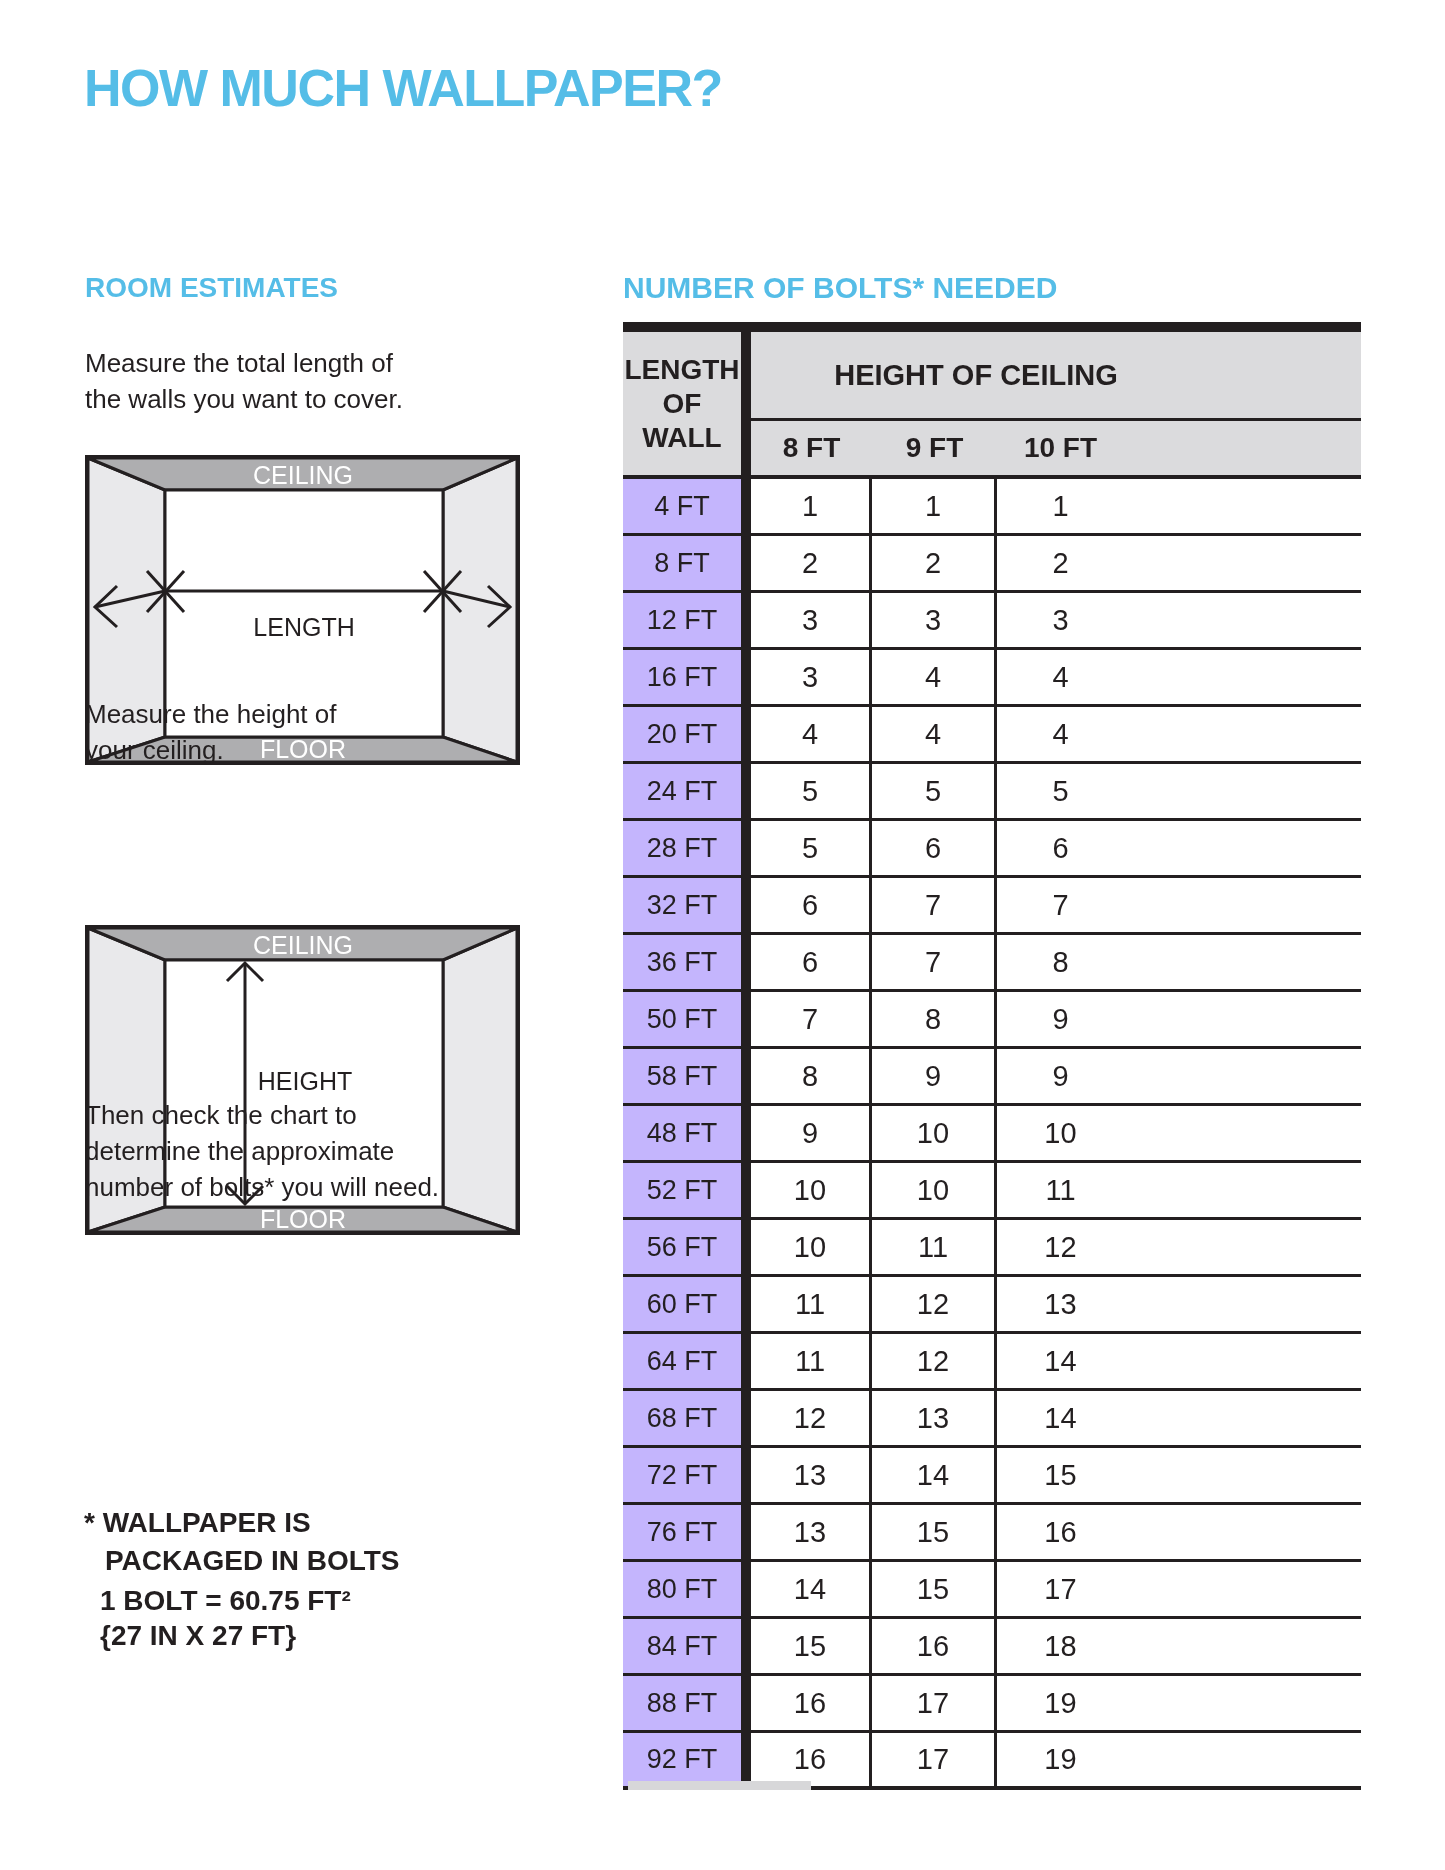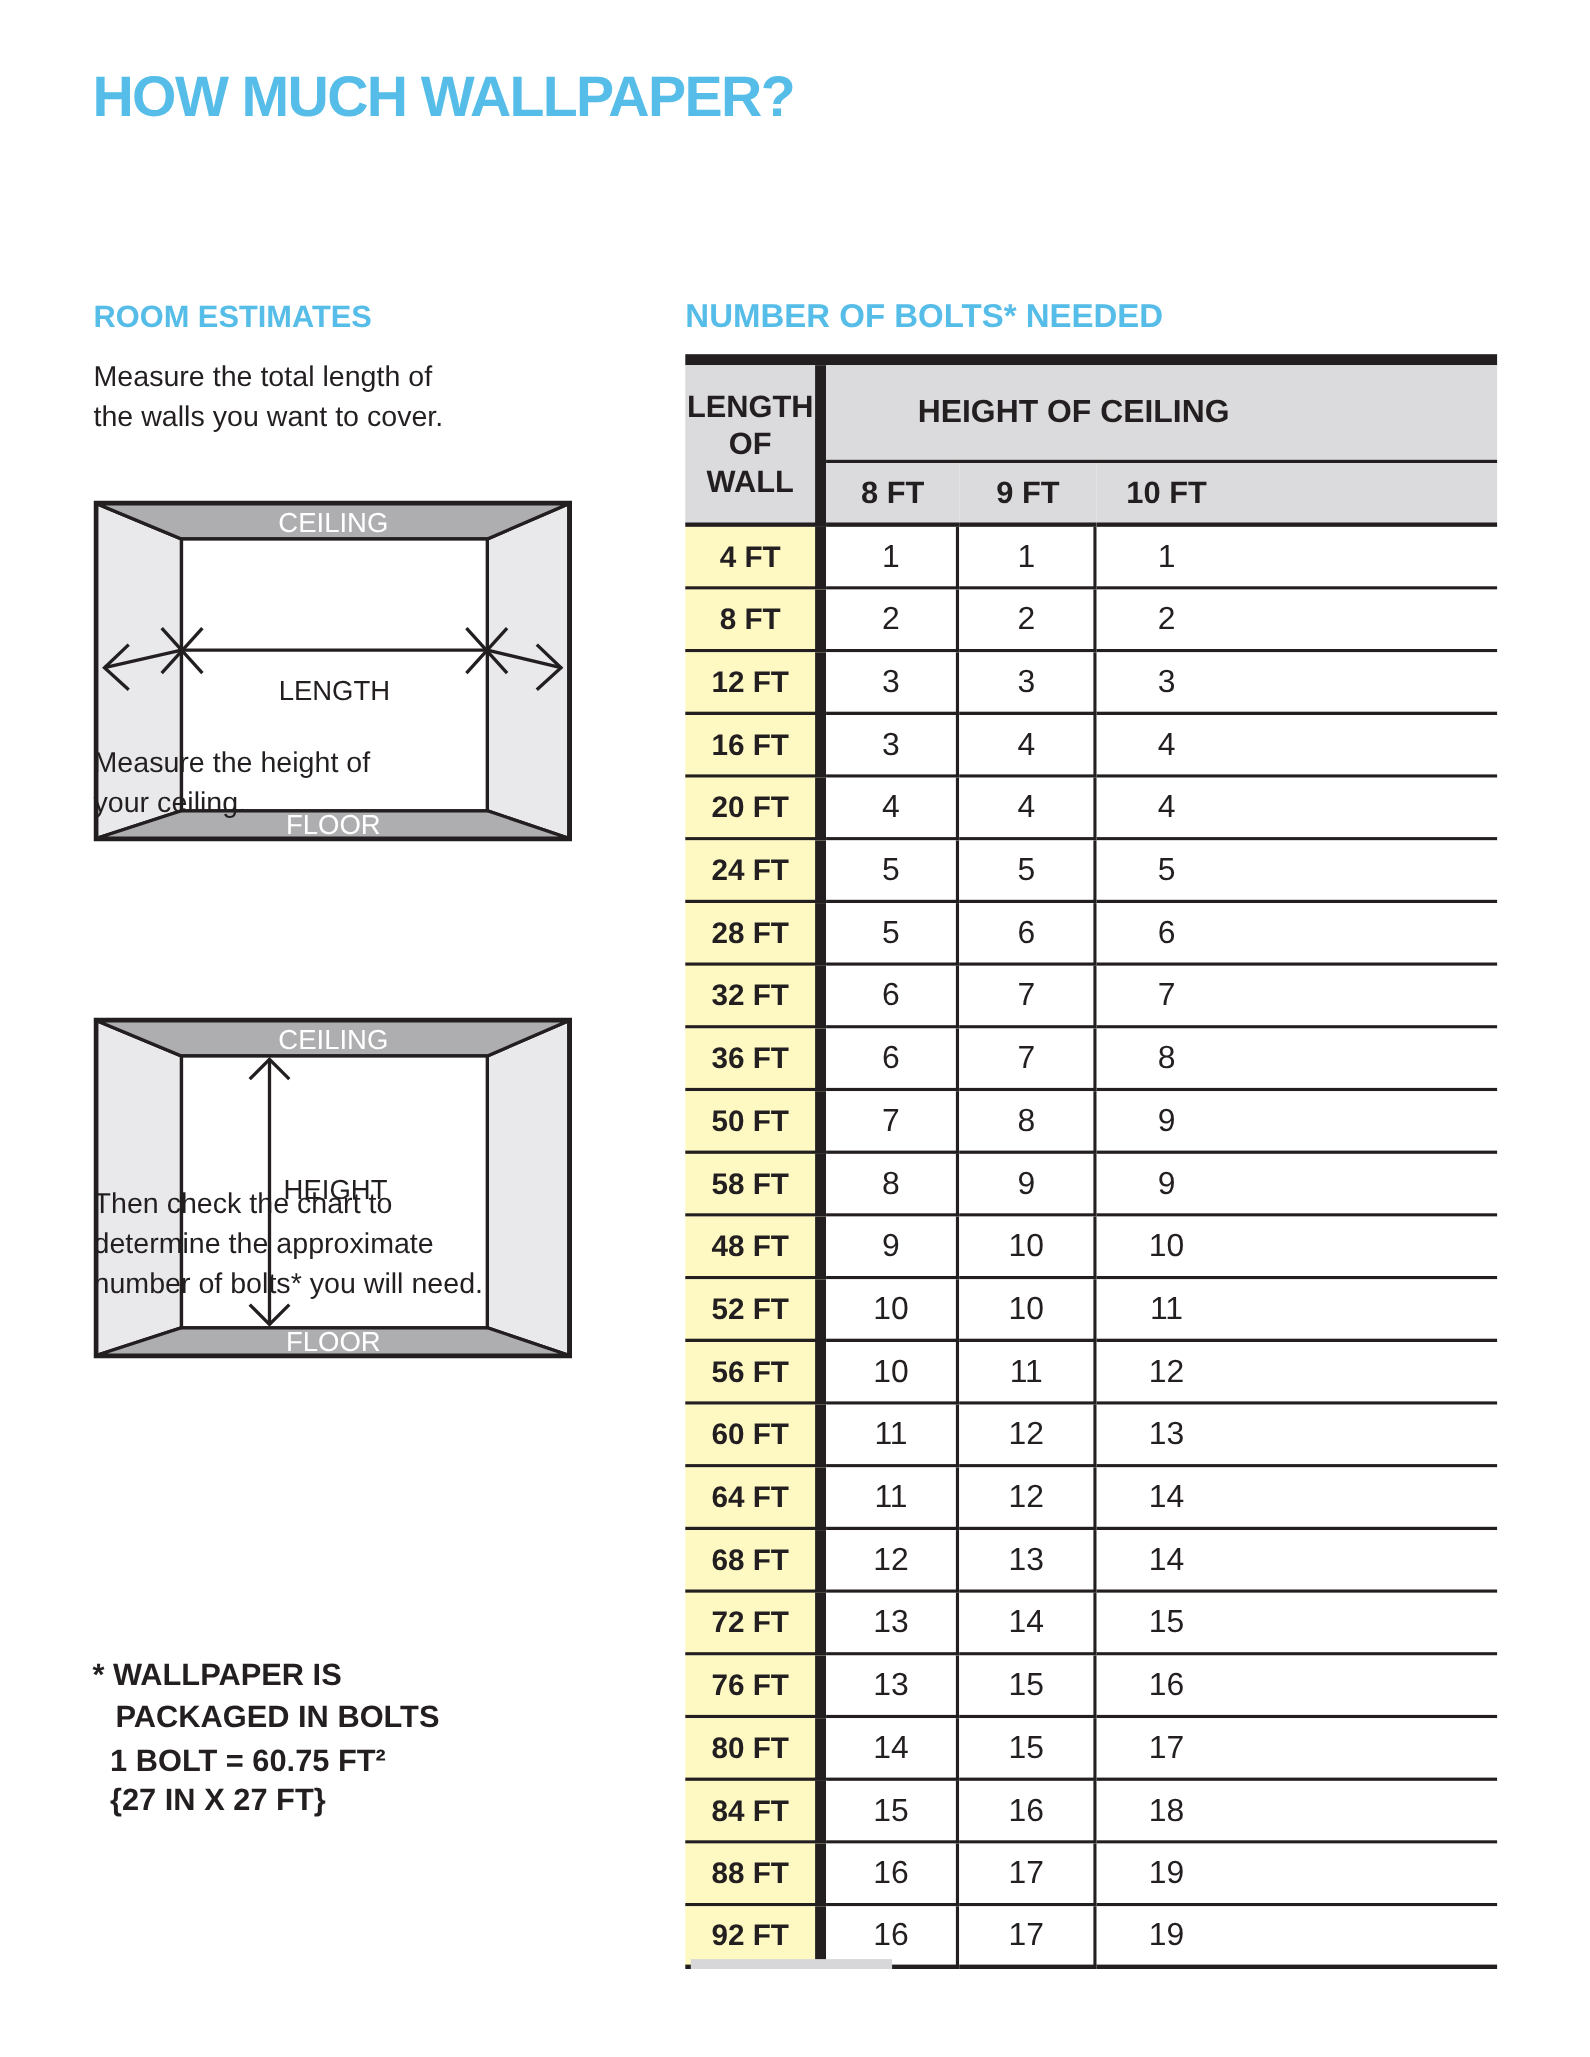--- a/index.html
+++ b/index.html
@@ -8,21 +8,21 @@
     font-family:"Liberation Sans",sans-serif;color:#231F20;
   }
   .abs{position:absolute;}
   .page-title{
     left:84px;top:58px;font-size:52px;font-weight:bold;color:#55BDE7;letter-spacing:-1.5px;white-space:nowrap;
   }
   .section-heading{
     left:85px;top:272px;font-size:28px;font-weight:bold;color:#55BDE7;white-space:nowrap;
   }
   .para{
-    left:85px;font-size:26px;line-height:36px;color:#231F20;white-space:pre-line;
+    left:85px;font-size:26px;line-height:36px;color:#231F20;white-space:pre-line;margin-top:21px;
   }
   .para1{top:324px;}
   .para2{top:675px;}
   .para3{top:1076px;}
   .footnote{
     left:84px;top:1480px;font-size:28px;font-weight:bold;line-height:38px;margin-top:24px;
   }
   .footnote-line2{padding-left:21px;}
   .bolt-info{
     left:100px;top:1583px;font-size:28px;font-weight:bold;line-height:35px;
@@ -50,22 +50,22 @@
     background:#DBDBDD;border-bottom:3px solid #231F20;height:89px;
   }
   .group-inner{
     display:block;width:450px;text-align:center;font-size:29px;font-weight:bold;color:#231F20;
   }
   th.sub-th{
     background:#DBDBDD;border-bottom:4px solid #231F20;height:58px;
     font-size:28px;font-weight:bold;color:#231F20;
   }
   td.cell-label{
-    background:#fef9c3;border-right:10px solid #231F20;border-bottom:3px solid #231F20;
-    font-size:27px;font-weight:bold;height:57px;
+    background:#c4b5fd;border-right:10px solid #231F20;border-bottom:3px solid #231F20;
+    font-size:27px;font-weight:normal;height:57px;
   }
   td.cell-val{
     background:#ffffff;border-bottom:3px solid #231F20;font-size:29px;color:#231F20;
   }
   td.c2,td.c3{border-right:3px solid #231F20;}
   .c4-inner{display:block;width:127px;text-align:center;}
   tr.last td{border-bottom:4px solid #231F20;}
   .table-footer-strip{
     left:628px;top:1781px;width:183px;height:9px;background:#D7D7D9;
   }

